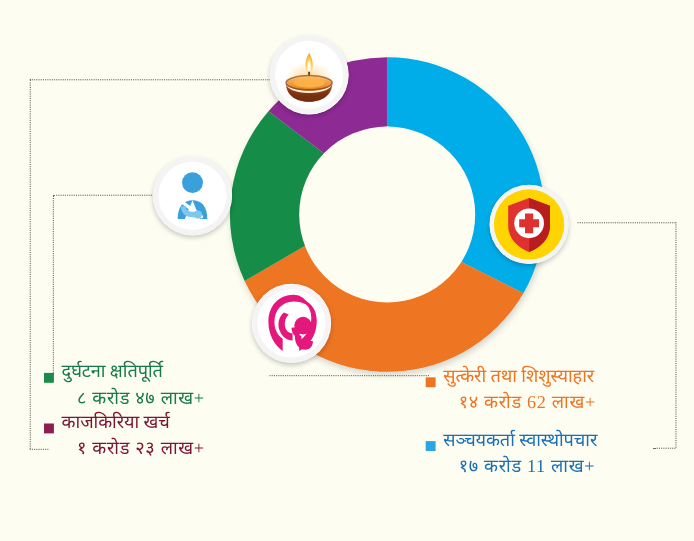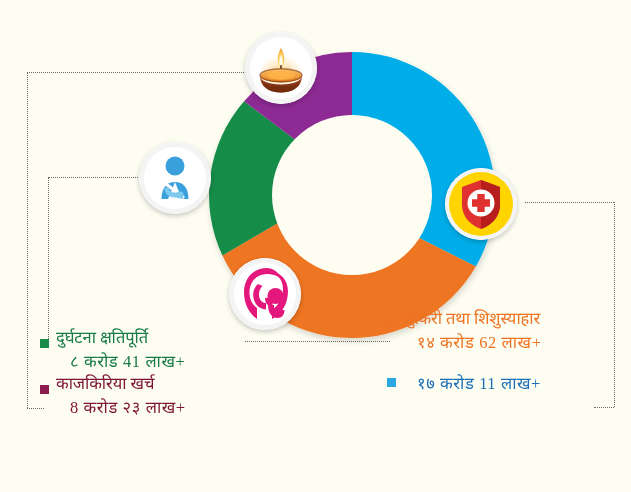--- a/index.html
+++ b/index.html
@@ -203,41 +203,42 @@
       <circle cx="36" cy="35" r="13.5" fill="#ffffff"></circle>
       <path d="M32.3 26 L39.7 26 L39.7 31.3 L45 31.3 L45 38.7 L39.7 38.7 L39.7 44 L32.3 44 L32.3 38.7 L27 38.7 L27 31.3 L32.3 31.3 Z" fill="#e03131"></path>
     </svg>
   </div>
 
   <div class="legend-block" style="left:40px; top:330px;">
     <div class="legend-item">
       <span class="legend-bullet" style="background:#188c48;"></span>
       <span class="legend-text">
         <span class="legend-title" style="color:#187a4a;">दुर्घटना क्षतिपूर्ति</span>
-        <span class="legend-value" style="color:#187a4a;">८ करोड 41 लाख+</span>
+        <span class="legend-value" style="color:#187a4a;">८ करोड ४७ लाख+</span>
       </span>
     </div>
     <div class="legend-item" style="">
       <span class="legend-bullet" style="background:#8c1d4e;"></span>
       <span class="legend-text">
         <span class="legend-title" style="color:#7b1434;">काजकिरिया खर्च</span>
-        <span class="legend-value" style="color:#7b1434;">8 करोड २३ लाख+</span>
-      </span>
-    </div>
-  </div>
-
-  <div class="legend-block" style="left:387px; top:311px;">
+        <span class="legend-value" style="color:#7b1434;">१ करोड २३ लाख+</span>
+      </span>
+    </div>
+  </div>
+
+  <div class="legend-block" style="left:387px; top:334px;">
     <div class="legend-item">
       <span class="legend-bullet" style="background:#ee7423;"></span>
       <span class="legend-text">
         <span class="legend-title" style="color:#ee7423;">सुत्केरी तथा शिशुस्याहार</span>
         <span class="legend-value" style="color:#ee7423;">१४ करोड 62 लाख+</span>
       </span>
     </div>
     <div class="legend-item" style="margin-top:12px;">
       <span class="legend-bullet" style="background:#2aa6e0;"></span>
       <span class="legend-text">
+        <span class="legend-title" style="color:#1a6fb5;">सञ्चयकर्ता स्वास्थोपचार</span>
         <span class="legend-value" style="color:#1a6fb5;">१७ करोड 11 लाख+</span>
       </span>
     </div>
   </div>
 
 </div>
 
 </body></html>

